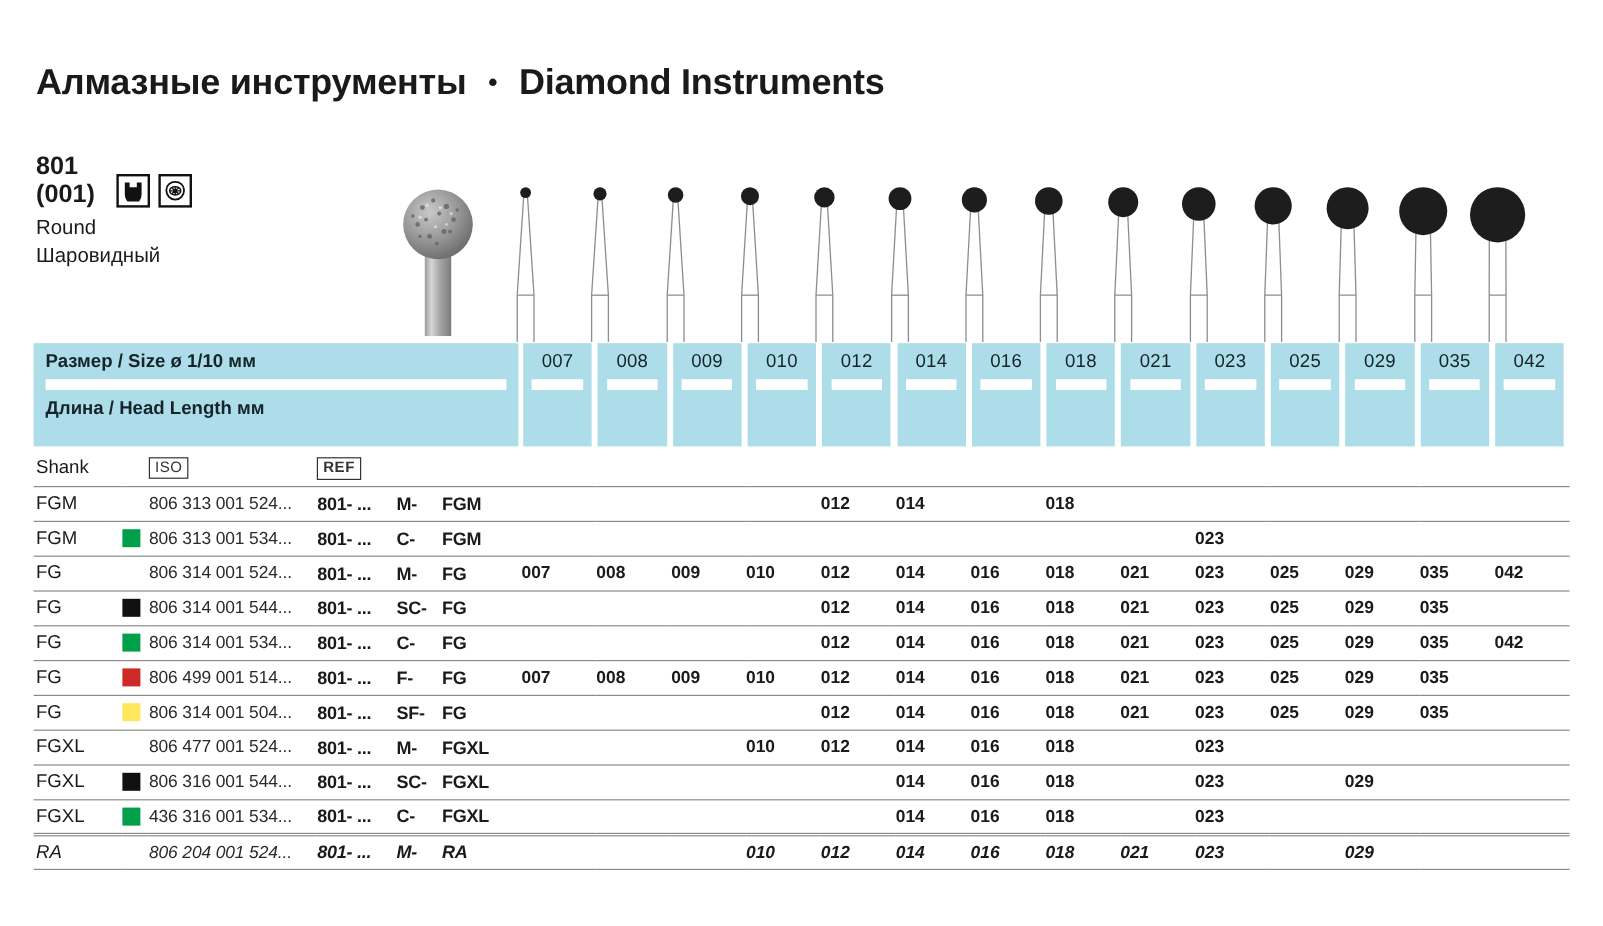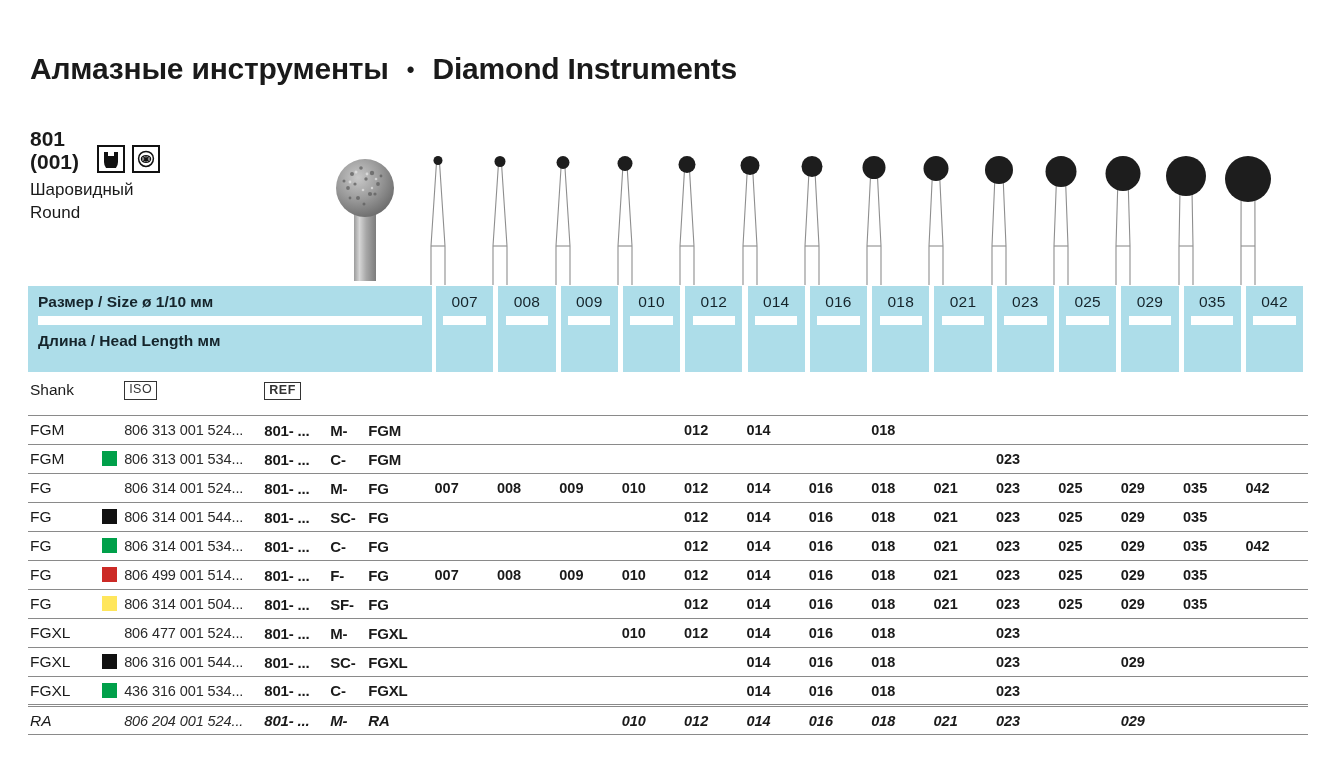--- a/index.html
+++ b/index.html
@@ -109,21 +109,21 @@
   .data-table td, .data-table th {
     padding: 0; margin: 0;
     text-align: left;
     font-weight: normal;
     vertical-align: middle;
   }
   .hdr-row td {
     height: 24px;
     font-size: 15px;
     color: #1a1a1a;
-    padding-bottom: 13px;
+    padding-bottom: 3px;
   }
   .hdr-row td.shank-h { font-size: 15.5px; }
   .boxed {
     display: inline-block;
     border: 1.6px solid #333;
     padding: 0px 4px 1px 4px;
     font-size: 12.5px;
     letter-spacing: 0.5px;
     color: #333;
     line-height: 1.25;
@@ -176,22 +176,22 @@
         <svg width="18" height="18" viewBox="0 0 18 18">
           <path d="M9 1.6 C13 1.6 16.4 4.2 16.4 8.4 C16.4 13 13.2 16.4 9 16.4
                    C4.8 16.4 1.6 13 1.6 8.4 C1.6 4.2 5 1.6 9 1.6 Z" fill="none" stroke="#111" stroke-width="1.5"></path>
           <ellipse cx="9" cy="9" rx="4.6" ry="3.4" fill="none" stroke="#111" stroke-width="1.3"></ellipse>
           <path d="M4.6 9 L13.4 9 M9 6 L9 12 M6 6.5 L12 11.5 M12 6.5 L6 11.5" stroke="#111" stroke-width="1.1"></path>
         </svg>
       </div>
     </div>
   </div>
   <div class="prod-name">
+    <div>Round</div>
     <div>Шаровидный</div>
-    <div>Round</div>
   </div>
 </div>
 
 <div class="bur-strip">
   <div class="bur-photo">
     <svg width="90" height="135" viewBox="0 0 90 135">
       <defs>
         <radialGradient id="grit" cx="38%" cy="32%" r="70%">
           <stop offset="0%" stop-color="#c9c9c9"></stop>
           <stop offset="55%" stop-color="#9a9a9a"></stop>

